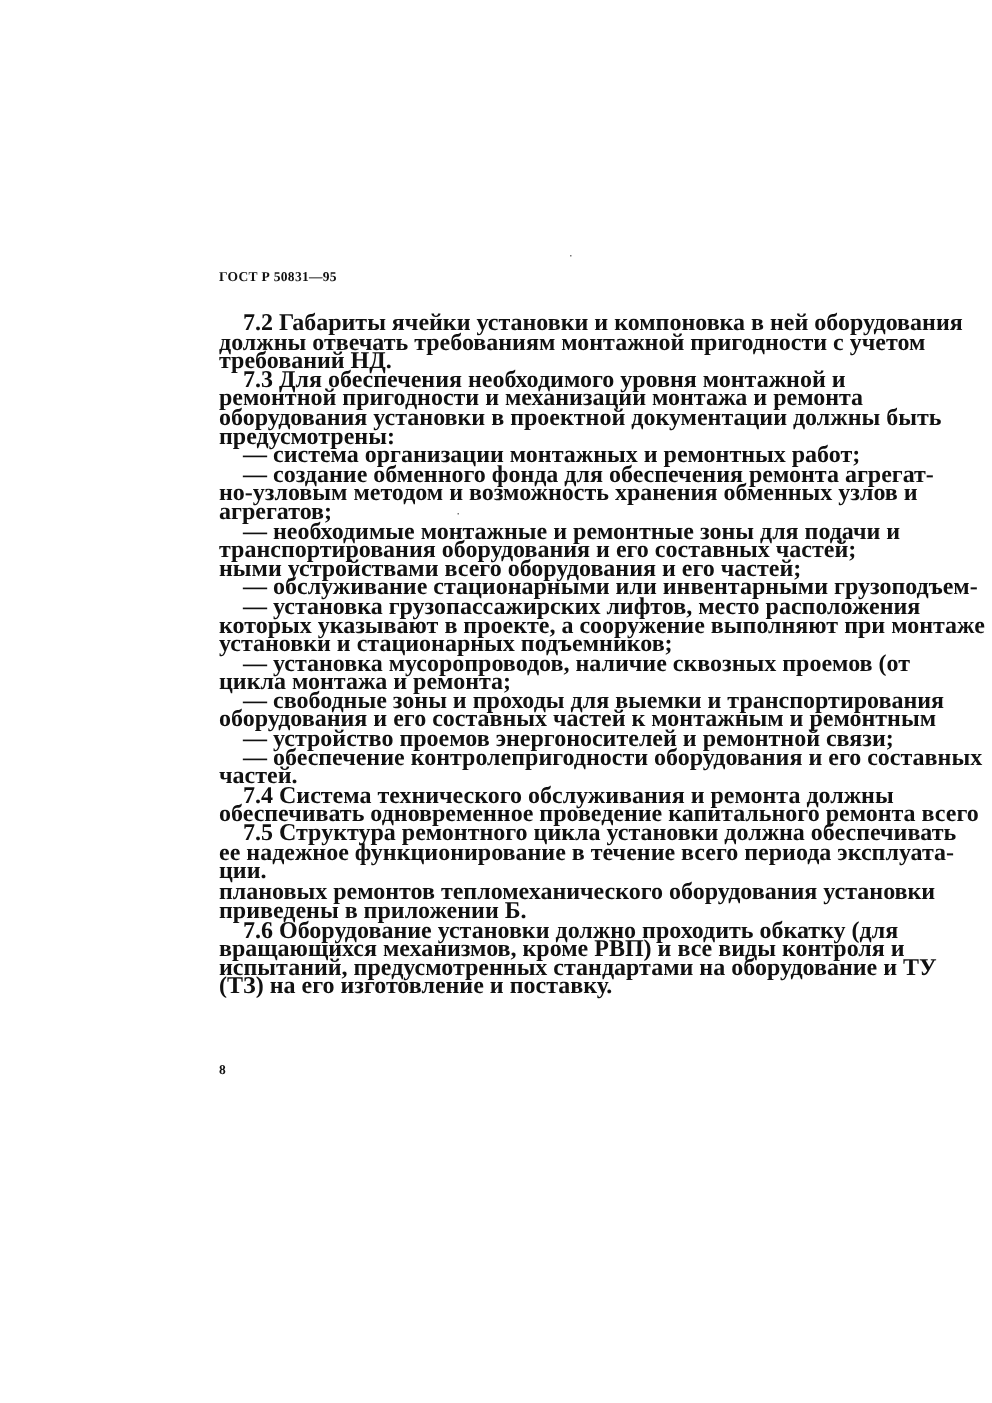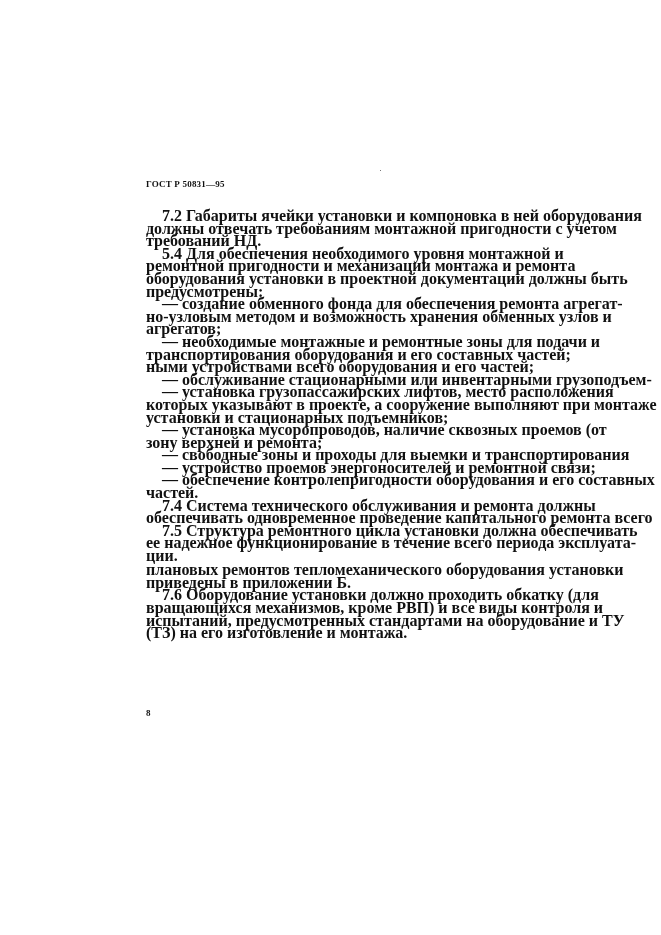--- a/index.html
+++ b/index.html
@@ -31,37 +31,39 @@
 <div class="page">
   <div class="header">ГОСТ Р 50831—95</div>
 
   <div class="body-text" id="body-text">
       <div>
         <div class="line indent">7.2 Габариты ячейки установки и компоновка в ней оборудования</div>
         <div class="line">должны отвечать требованиям монтажной пригодности с учетом</div>
         <div class="line last">требований НД.</div>
       </div>
       <div>
-        <div class="line indent">5.4 Для обеспечения необходимого уровня монтажной и</div>
+        <div class="line indent">7.3 Для обеспечения необходимого уровня монтажной и</div>
         <div class="line">ремонтной пригодности и механизации монтажа и ремонта</div>
         <div class="line">оборудования установки в проектной документации должны быть</div>
         <div class="line last">предусмотрены:</div>
+        <div class="line indent last">— система организации монтажных и ремонтных работ;</div>
         <div class="line indent">— создание обменного фонда для обеспечения ремонта агрегат-</div>
         <div class="line">но-узловым методом и возможность хранения обменных узлов и</div>
         <div class="line last">агрегатов;</div>
         <div class="line indent">— необходимые монтажные и ремонтные зоны для подачи и</div>
         <div class="line last">транспортирования оборудования и его составных частей;</div>
         <div class="line last">ными устройствами всего оборудования и его частей;</div>
         <div class="line indent">— обслуживание стационарными или инвентарными грузоподъем-</div>
         <div class="line indent">— установка грузопассажирских лифтов, место расположения</div>
         <div class="line">которых указывают в проекте, а сооружение выполняют при монтаже</div>
         <div class="line last">установки и стационарных подъемников;</div>
         <div class="line indent">— установка мусоропроводов, наличие сквозных проемов (от</div>
-        <div class="line last">зону верхней и ремонта;</div>
+        <div class="line last">цикла монтажа и ремонта;</div>
         <div class="line indent">— свободные зоны и проходы для выемки и транспортирования</div>
+        <div class="line">оборудования и его составных частей к монтажным и ремонтным</div>
         <div class="line indent last">— устройство проемов энергоносителей и ремонтной связи;</div>
         <div class="line indent">— обеспечение контролепригодности оборудования и его составных</div>
         <div class="line last">частей.</div>
       </div>
       <div>
         <div class="line indent">7.4 Система технического обслуживания и ремонта должны</div>
         <div class="line">обеспечивать одновременное проведение капитального ремонта всего</div>
       </div>
       <div>
         <div class="line indent">7.5 Структура ремонтного цикла установки должна обеспечивать</div>
@@ -70,21 +72,21 @@
       </div>
       <div>
         <div class="gap"></div>
         <div class="line">плановых ремонтов тепломеханического оборудования установки</div>
         <div class="line last">приведены в приложении Б.</div>
       </div>
       <div>
         <div class="line indent">7.6 Оборудование установки должно проходить обкатку (для</div>
         <div class="line">вращающихся механизмов, кроме РВП) и все виды контроля и</div>
         <div class="line">испытаний, предусмотренных стандартами на оборудование и ТУ</div>
-        <div class="line last">(ТЗ) на его изготовление и монтажа.</div>
+        <div class="line last">(ТЗ) на его изготовление и поставку.</div>
       </div>
     </div>
 
   <div class="page-num">8</div>
 
   <div class="speck" style="left:380px;top:170px;"></div>
   <div class="speck" style="left:305px;top:342px;"></div>
 </div>
 
 </body></html>

